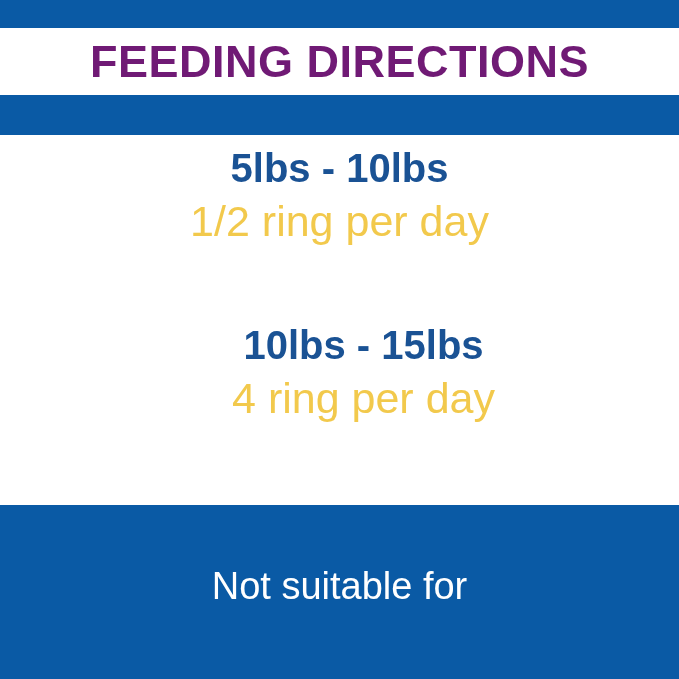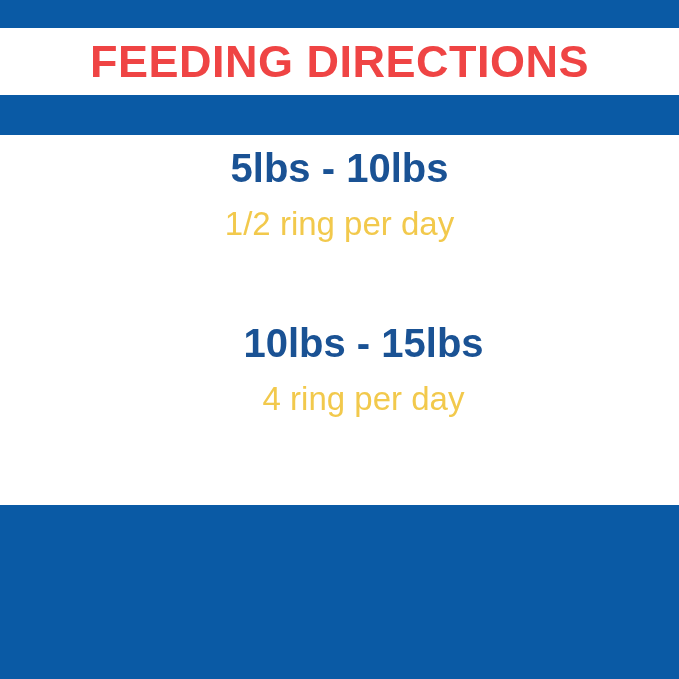--- a/index.html
+++ b/index.html
@@ -39,21 +39,21 @@
     left: 0;
     top: 28px;
     width: 100%;
     height: 67px;
     background: #ffffff;
     display: flex;
     align-items: center;
     justify-content: center;
   }
   #header-title {
-    color: #ef4444;
+    color: #701a75;
     font-size: 45px;
     font-weight: bold;
     letter-spacing: 0.5px;
     line-height: 1;
     white-space: nowrap;
     text-align: center;
   }
 
   
   #instructions {
@@ -80,25 +80,25 @@
   .weight-range {
     color: #1a5294;
     font-size: 40px;
     font-weight: bold;
     line-height: 1.05;
     letter-spacing: 0px;
     white-space: nowrap;
   }
   .amount {
     color: #f2c94c;
-    font-size: 33px;
+    font-size: 43px;
     font-weight: normal;
     line-height: 1.05;
     letter-spacing: 0px;
-    margin-top: 18px;
+    margin-top: 10px;
     white-space: nowrap;
   }
 
   
   #notice {
     position: absolute;
     left: 0;
     top: 505px;
     width: 100%;
     height: 174px;
@@ -141,15 +141,16 @@
     <div class="feeding-group" id="feeding-group-2">
       <div class="weight-range">10lbs - 15lbs</div>
       <div class="amount">4 ring per day</div>
     </div>
 
   </div>
 
   <div class="band" id="band-bottom"></div>
 
   <div id="notice">
+    <div class="notice-line">Not suitable for</div>
   </div>
 
 </div>
 
 </body></html>

